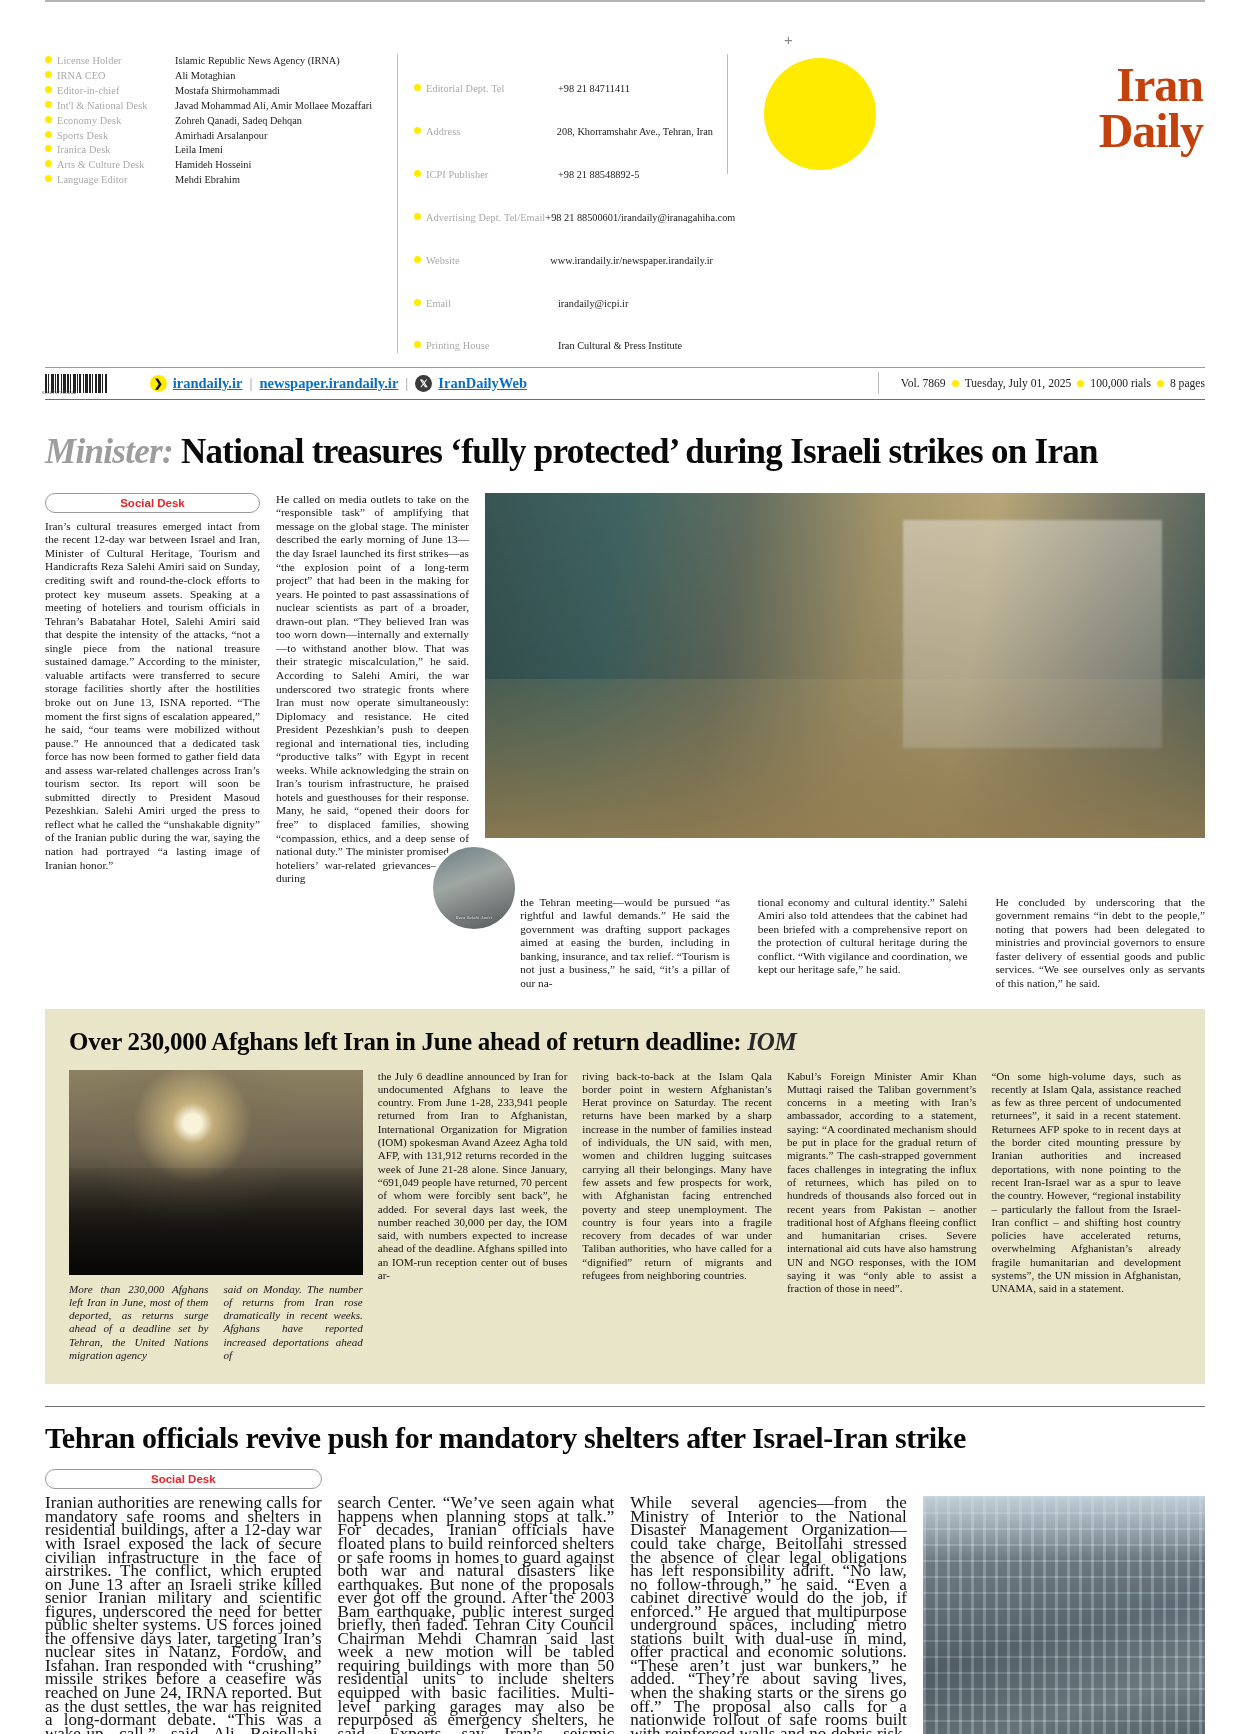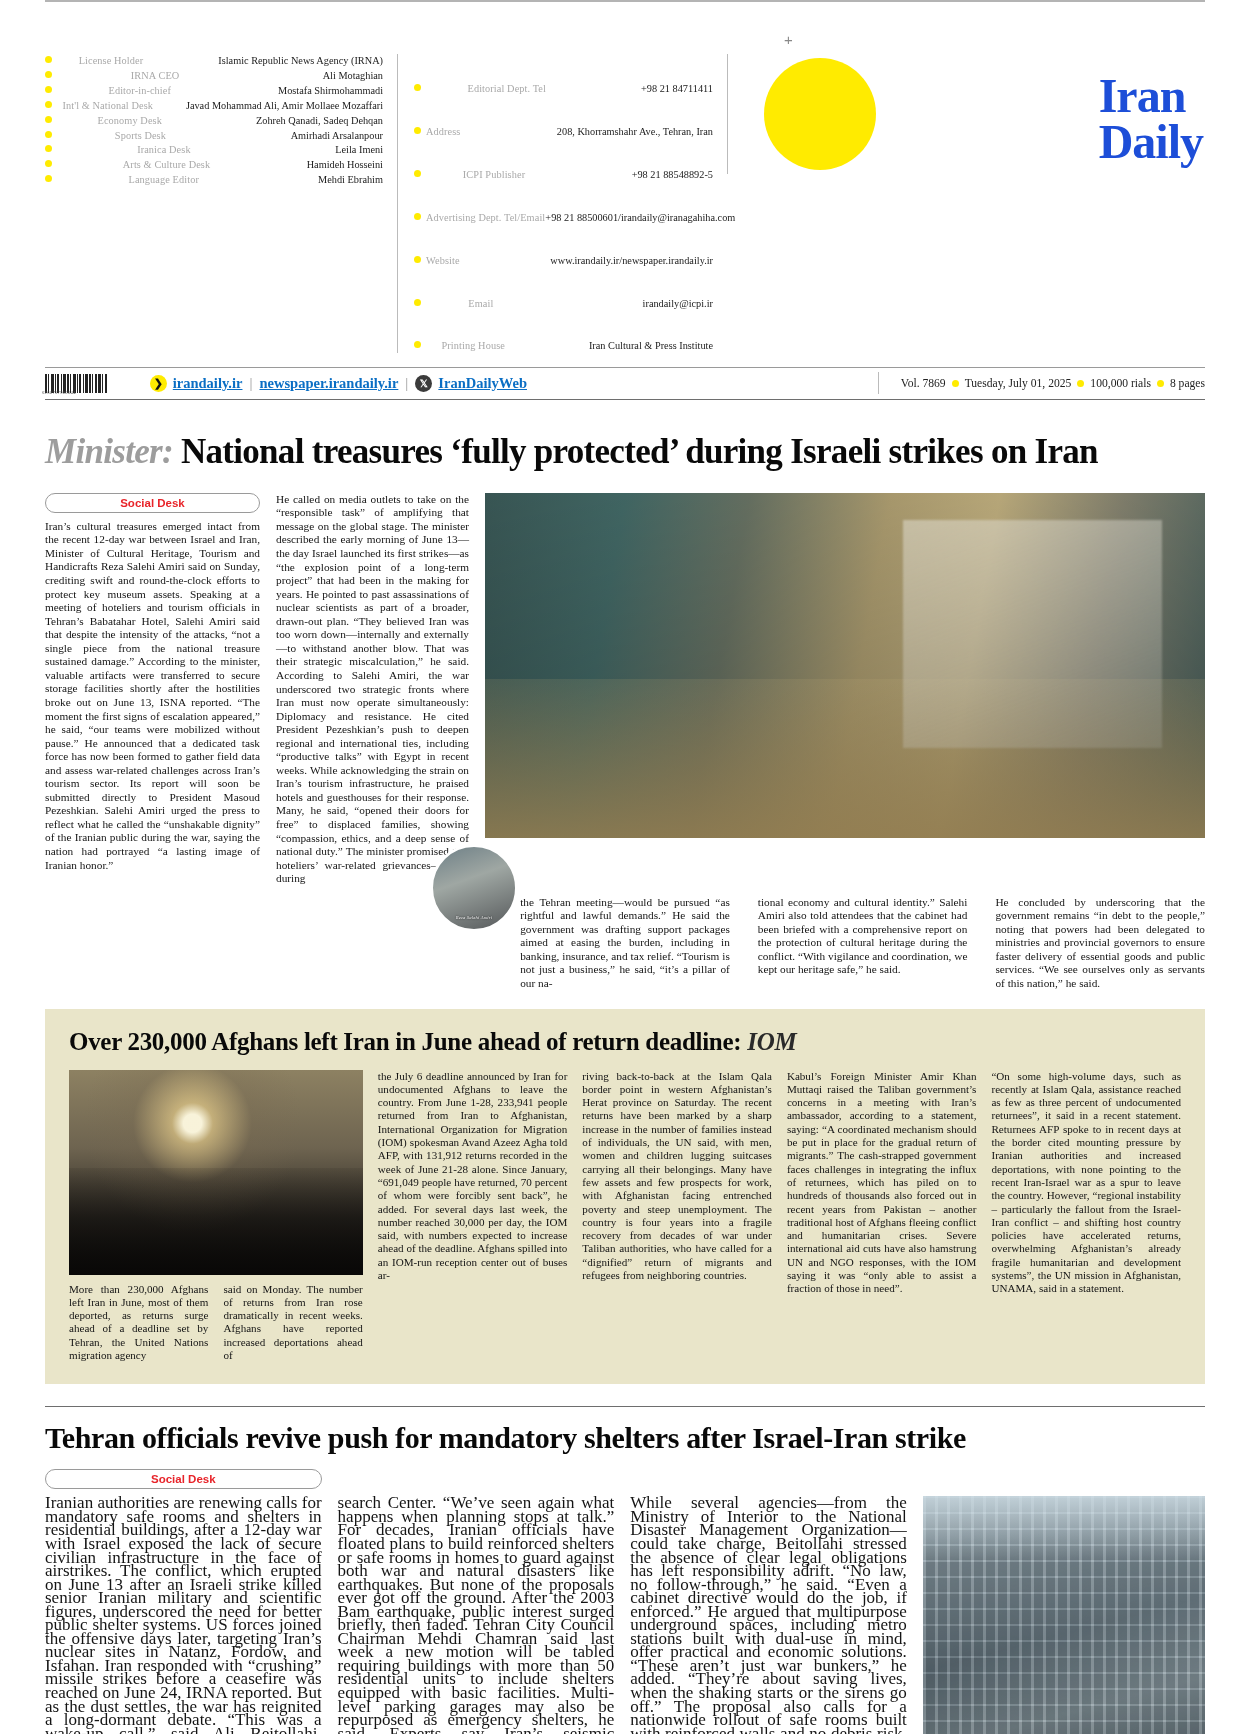--- a/index.html
+++ b/index.html
@@ -43,21 +43,21 @@
     flex-direction: column;
     gap: 1.5px;
     padding-right: 14px;
   }
   .staff-col.col1 { width: 352px; }
   .staff-col.col2 {
     width: 330px;
     border-left: 1px solid #bbb;
     padding-left: 16px;
   }
-  .staff-row { display: flex; align-items: baseline; line-height: 13.4px; justify-content: space-between; }
+  .staff-row { display: flex; align-items: baseline; line-height: 13.4px; }
   .bullet {
     width: 7px; height: 7px; border-radius: 50%;
     background: #ffeb00;
     display: inline-block;
     margin-right: 5px;
     flex: 0 0 7px;
     position: relative; top: -1px;
   }
   .staff-label {
     color: #a9a9a9;
@@ -89,30 +89,29 @@
   .sun {
     width: 112px; height: 112px;
     border-radius: 50%;
     background: #ffeb00;
     position: absolute;
     left: 36px; top: 4px;
   }
   .logo-text {
     position: relative;
     z-index: 2;
-    text-align: left;
+    text-align: right;
     font-family: "Liberation Serif", serif;
     font-weight: 700;
     font-size: 48px;
     line-height: 46px;
     letter-spacing: -1px;
-    color: #1d4ed8;
+    color: #c2410c;
     padding-right: 2px;
     padding-top: 6px;
-    margin-top: 11px;
   }
 
   
   .info-strip {
     margin: 14px 45px 0 45px;
     border-top: 1px solid #9a9a9a;
     border-bottom: 1.4px solid #6e6e6e;
     height: 33px;
     display: flex;
     align-items: center;
@@ -272,21 +271,21 @@
   .art2-photo::after{
     content:"";
     position:absolute; left:0; right:0; bottom:0; height:52%;
     background: linear-gradient(180deg, rgba(20,18,14,.1), rgba(8,7,6,.92));
   }
   .cap-text {
     font-size: 11.1px; line-height: 13.3px;
     text-align: justify; color:#141414;
   }
   .art2-caption-grid {
-    display: grid; grid-template-columns: 1fr 1fr; gap: 4px 15px;
+    display: grid; grid-template-columns: 1fr 1fr; gap: 4px 15px; font-style: italic;
   }
   .art2-col { font-size: 11.1px; line-height: 13.3px; text-align: justify; color:#141414;}
 
   
   .art3-rule { margin: 22px 45px 0 45px; border-top: 1.6px solid #6e6e6e; }
   .art3-head {
     margin: 14px 45px 0 45px;
     font-family: "Liberation Serif", serif;
     font-weight: 700;
     font-size: 30px;

